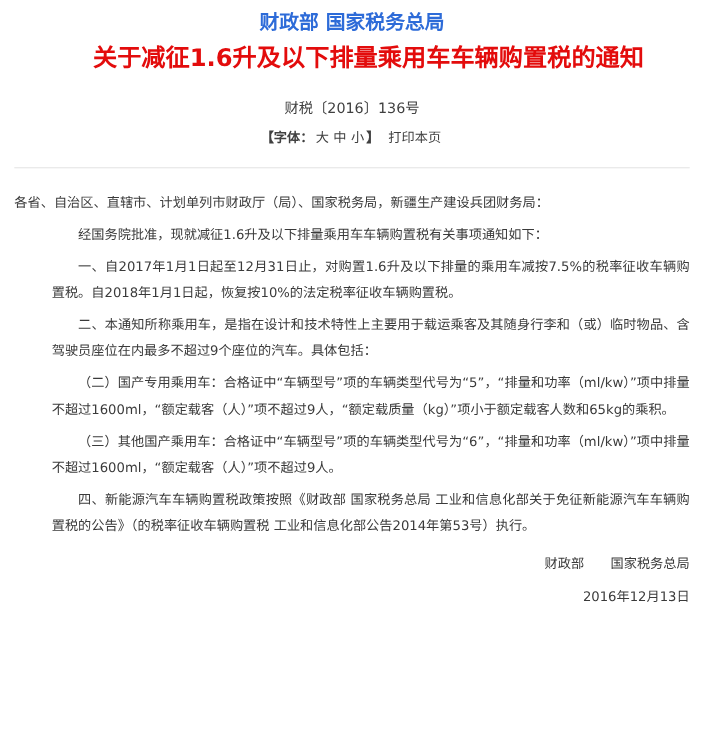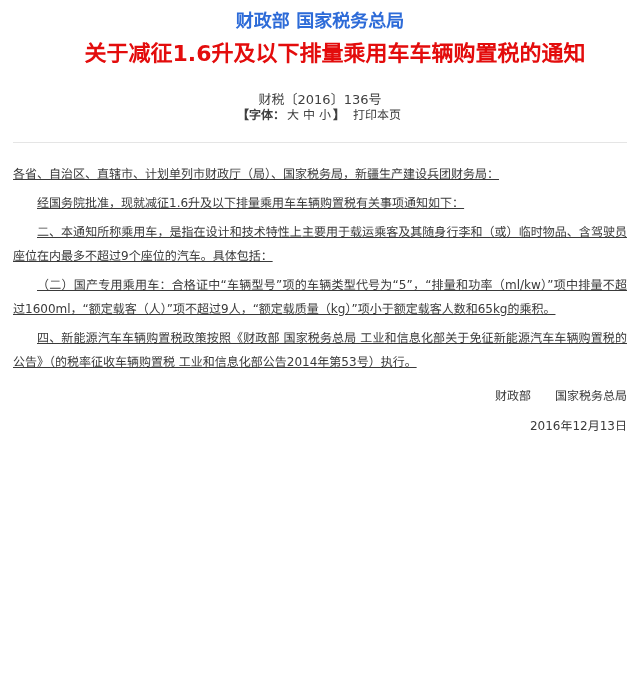--- a/index.html
+++ b/index.html
@@ -29,20 +29,21 @@
   }
   .doc-number {
     font-size: 13px;
     color: #404040;
     margin-top: 24px;
     line-height: 16px;
   }
   .toolbar {
     font-size: 12px;
     color: #404040;
+    margin-top: 10px;
     line-height: 15px;
   }
   .toolbar .label { font-weight: bold; }
   .toolbar a {
     color: #404040;
     text-decoration: none;
     cursor: pointer;
     margin: 0 2px;
   }
   .toolbar a.print { margin-left: 8px; }
@@ -51,24 +52,23 @@
     border: none;
     border-top: 1px solid #e5e5e5;
     margin: 19px 13px 0 13px;
   }
 
   .content {
     padding: 14px 13px 0 13px;
     font-size: 12px;
     line-height: 24px;
     text-align: justify;
-    text-decoration: underline;
   }
   .content p { margin: 5px 0; }
-  .content p.indent { text-indent: 2em; }
+  .content p.indent { text-indent: 2em; margin-left: 34px; }
 
   .signature-block {
     padding: 0 13px;
     font-size: 12px;
     line-height: 24px;
     text-align: right;
   }
   .signature { margin-top: 10px; }
   .sign-date { margin-top: 6px; padding-bottom: 20px; }
 </style>
@@ -84,22 +84,24 @@
     <div class="toolbar">
       <span class="label">【字体：</span><a>大</a><a>中</a><a>小</a><span class="label">】</span><a class="print">打印本页</a>
     </div>
   </header>
 
   <hr class="divider">
 
   <main class="content">
     <p>各省、自治区、直辖市、计划单列市财政厅（局）、国家税务局，新疆生产建设兵团财务局：</p>
     <p class="indent">经国务院批准，现就减征1.6升及以下排量乘用车车辆购置税有关事项通知如下：</p>
+    <p class="indent">一、自2017年1月1日起至12月31日止，对购置1.6升及以下排量的乘用车减按7.5%的税率征收车辆购置税。自2018年1月1日起，恢复按10%的法定税率征收车辆购置税。</p>
     <p class="indent">二、本通知所称乘用车，是指在设计和技术特性上主要用于载运乘客及其随身行李和（或）临时物品、含驾驶员座位在内最多不超过9个座位的汽车。具体包括：</p>
     <p class="indent">（二）国产专用乘用车：合格证中“车辆型号”项的车辆类型代号为“5”，“排量和功率（ml/kw）”项中排量不超过1600ml，“额定载客（人）”项不超过9人，“额定载质量（kg）”项小于额定载客人数和65kg的乘积。</p>
+    <p class="indent">（三）其他国产乘用车：合格证中“车辆型号”项的车辆类型代号为“6”，“排量和功率（ml/kw）”项中排量不超过1600ml，“额定载客（人）”项不超过9人。</p>
     <p class="indent">四、新能源汽车车辆购置税政策按照《财政部 国家税务总局 工业和信息化部关于免征新能源汽车车辆购置税的公告》（的税率征收车辆购置税 工业和信息化部公告2014年第53号）执行。</p>
   </main>
 
   <footer class="signature-block">
     <div class="signature">财政部　　国家税务总局</div>
     <div class="sign-date">2016年12月13日</div>
   </footer>
 
 </div>
 

